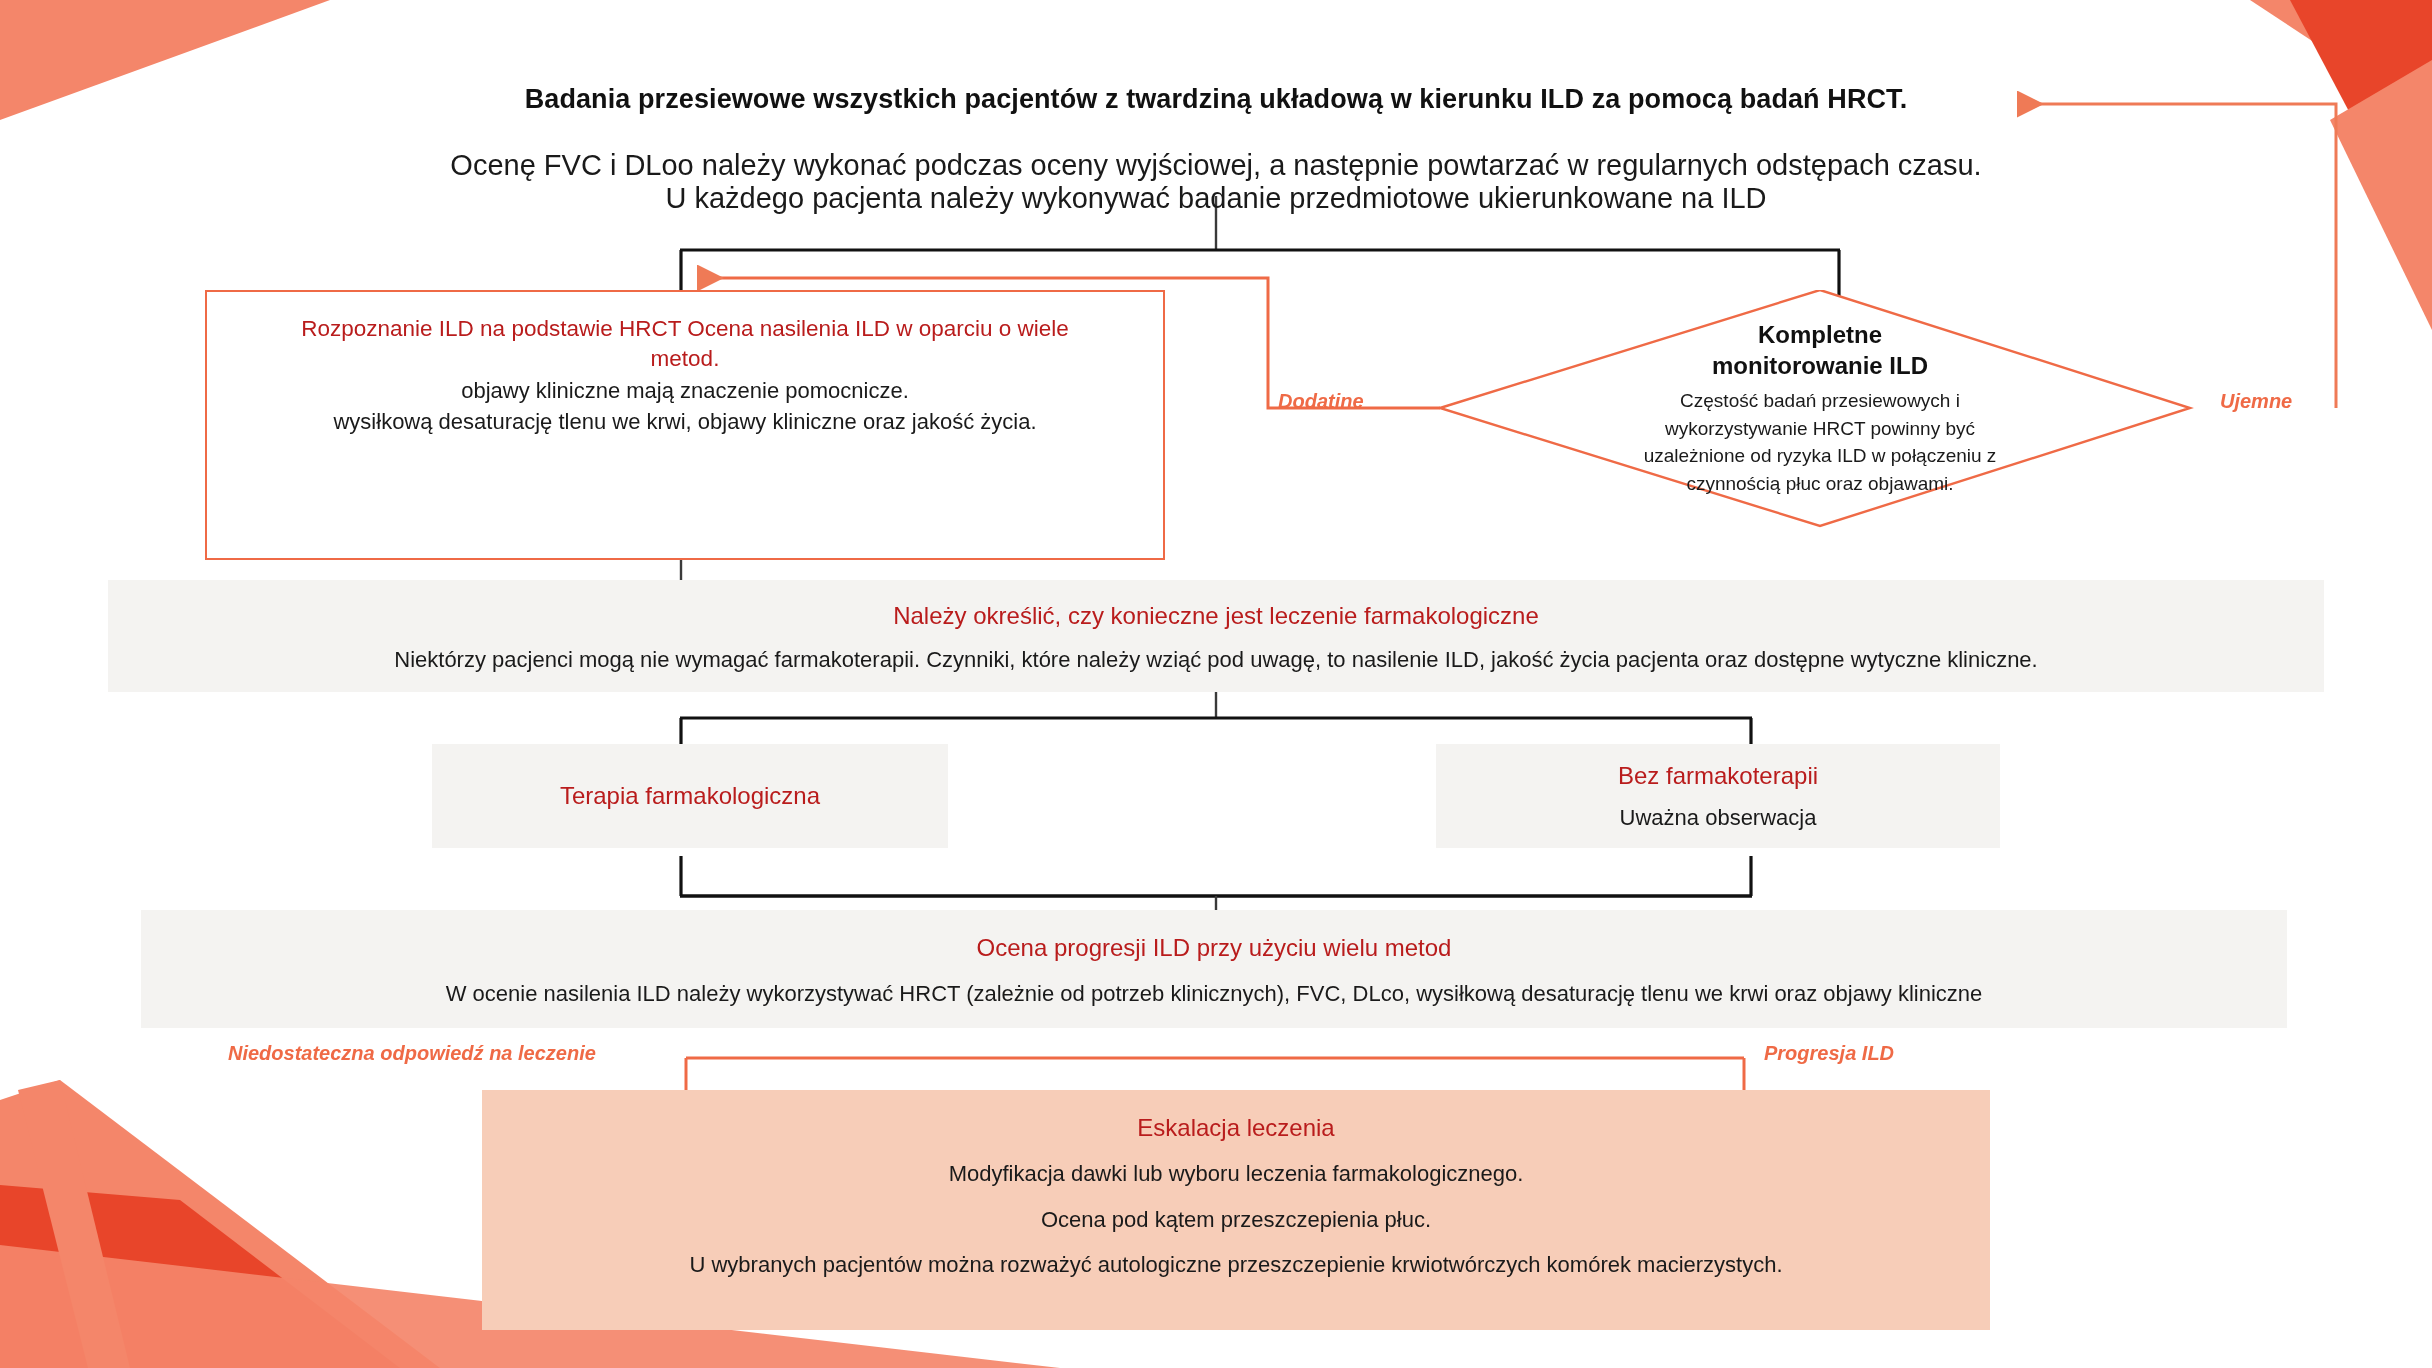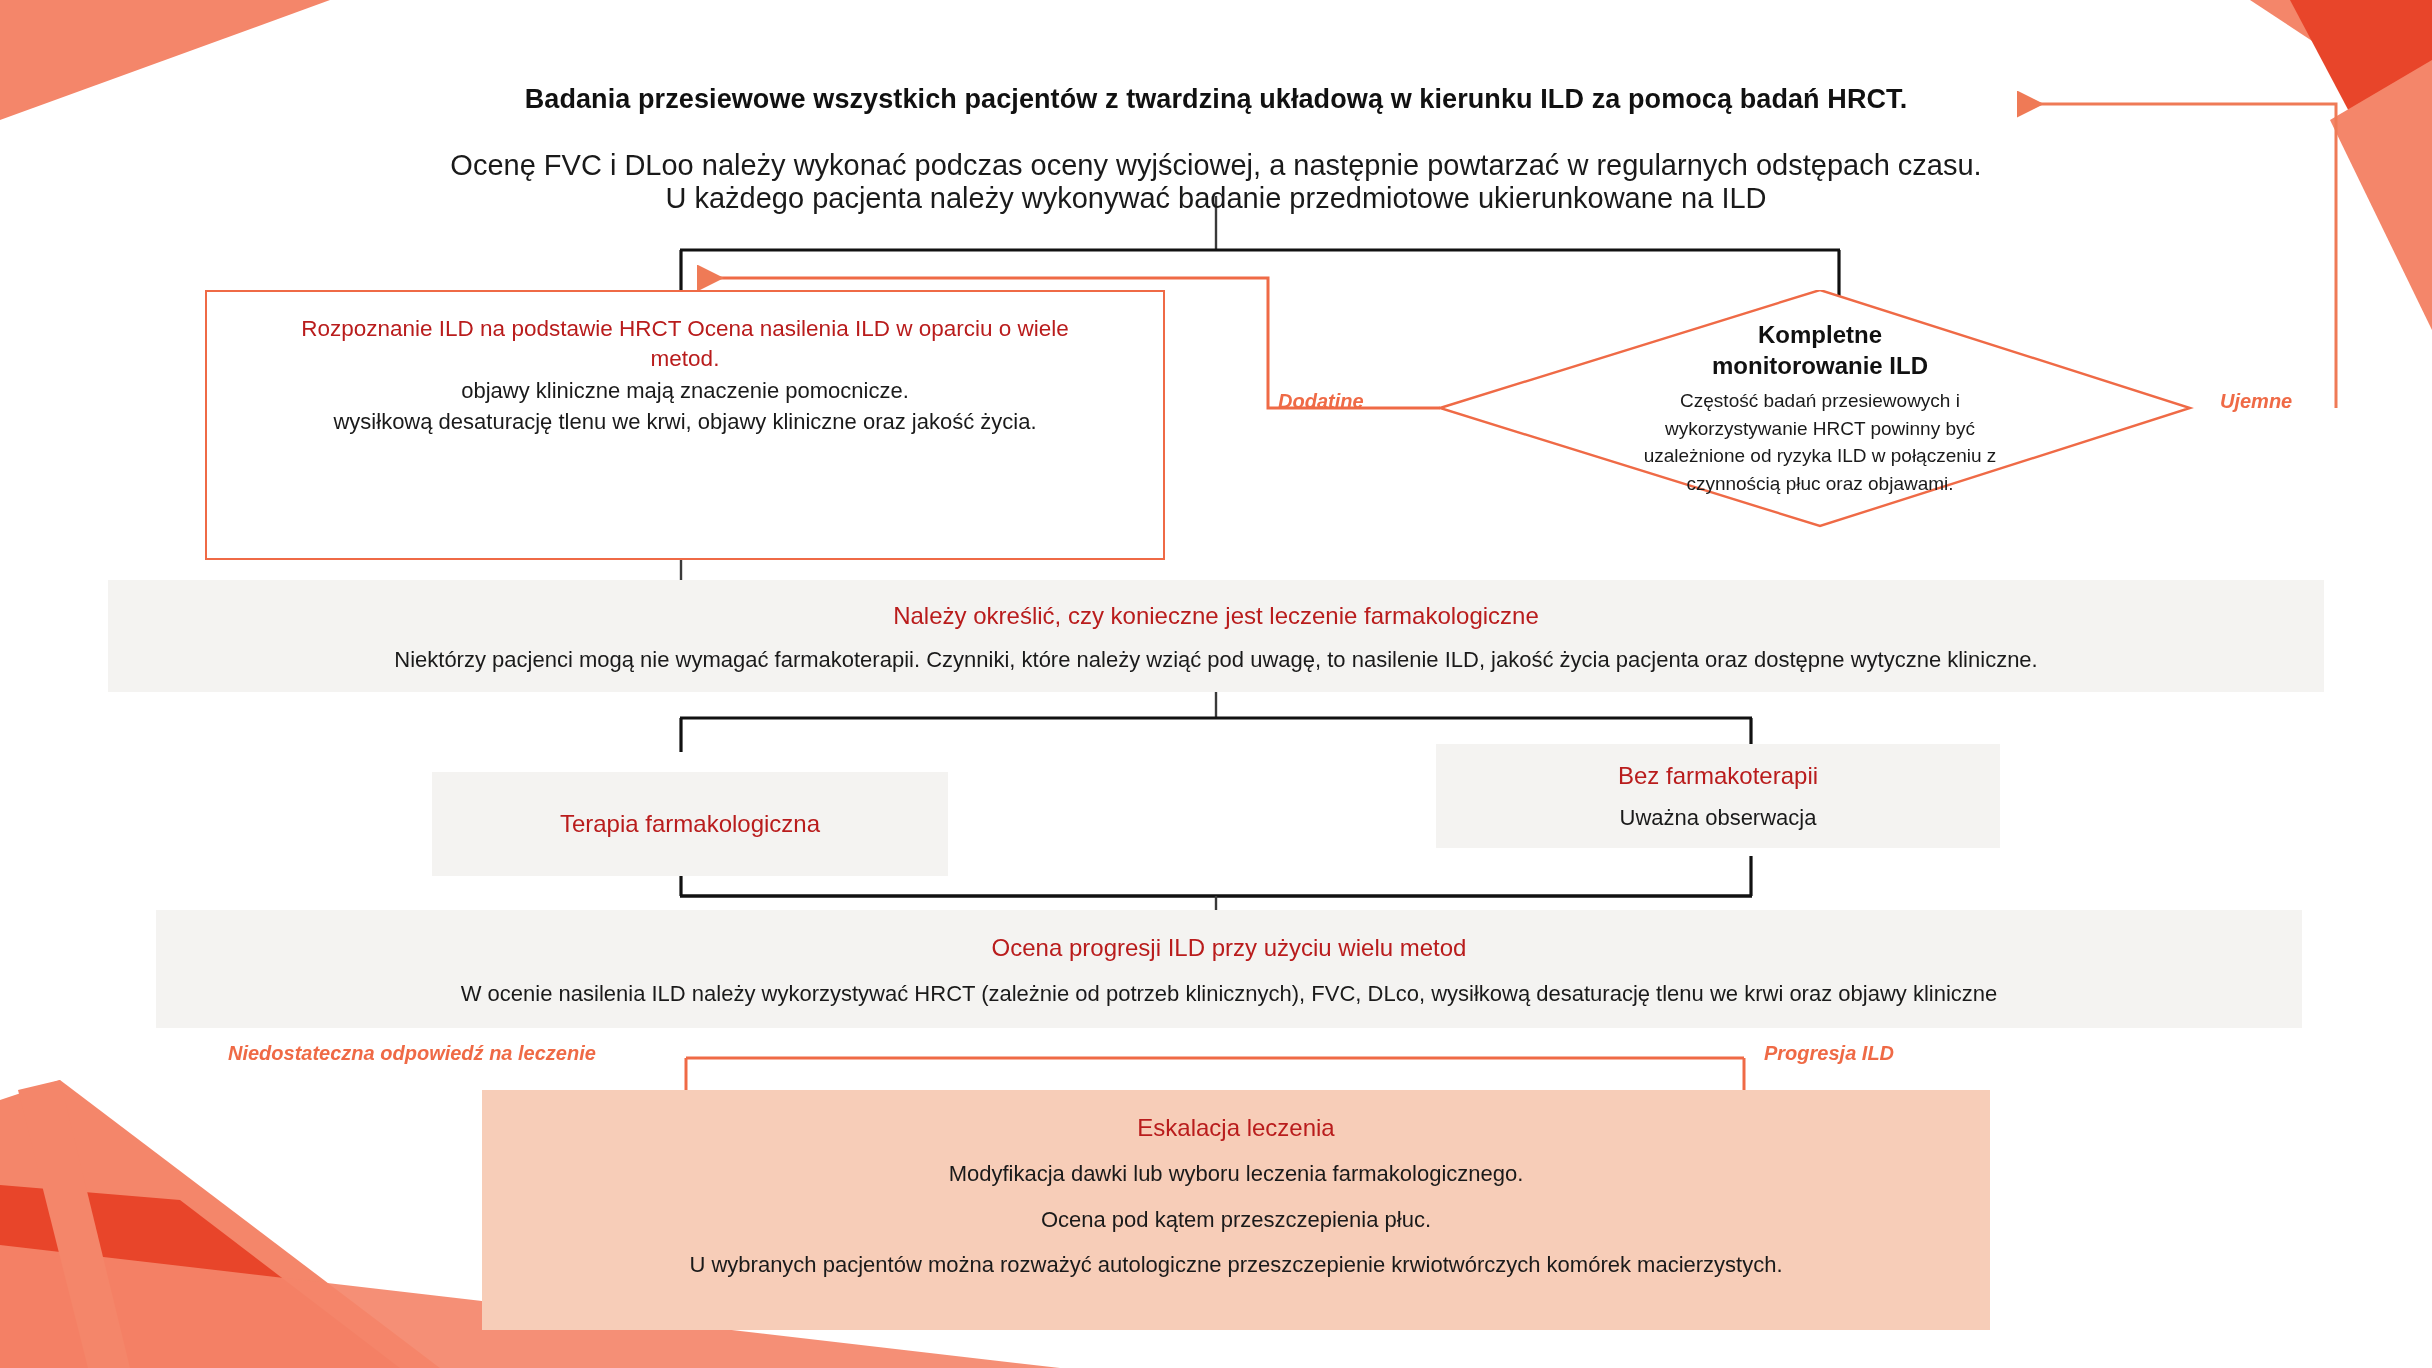--- a/index.html
+++ b/index.html
@@ -133,30 +133,30 @@
   </div>
 
   <div class="abs edge-label" style="left:1278px;top:390px;">Dodatine</div>
   <div class="abs edge-label" style="left:2220px;top:390px;">Ujemne</div>
 
   <div class="abs box-gray" style="left:108px;top:580px;width:2216px;height:112px;padding-top:20px;">
     <div class="bx-title" style="font-size:24px;">Należy określić, czy konieczne jest leczenie farmakologiczne</div>
     <div class="bx-body" style="margin-top:12px;">Niektórzy pacjenci mogą nie wymagać farmakoterapii. Czynniki, które należy wziąć pod uwagę, to nasilenie ILD, jakość życia pacjenta oraz dostępne wytyczne kliniczne.</div>
   </div>
 
-  <div class="abs box-gray" style="left:432px;top:772px;width:516px;height:104px;display:flex;align-items:center;justify-content:center;">
+  <div class="abs box-gray" style="left:432px;top:744px;width:516px;height:104px;display:flex;align-items:center;justify-content:center;">
     <div class="bx-title" style="font-size:24px;">Terapia farmakologiczna</div>
   </div>
 
   <div class="abs box-gray" style="left:1436px;top:744px;width:564px;height:104px;padding-top:16px;">
     <div class="bx-title" style="font-size:24px;">Bez farmakoterapii</div>
     <div class="bx-body" style="margin-top:10px;">Uważna obserwacja</div>
   </div>
 
-  <div class="abs box-gray" style="left:156px;top:910px;width:2146px;height:118px;padding-top:22px;">
+  <div class="abs box-gray" style="left:141px;top:910px;width:2146px;height:118px;padding-top:22px;">
     <div class="bx-title" style="font-size:24px;">Ocena progresji ILD przy użyciu wielu metod</div>
     <div class="bx-body" style="margin-top:14px;">W ocenie nasilenia ILD należy wykorzystywać HRCT (zależnie od potrzeb klinicznych), FVC, DLco, wysiłkową desaturację tlenu we krwi oraz objawy kliniczne</div>
   </div>
 
   <div class="abs edge-label" style="left:228px;top:1042px;">Niedostateczna odpowiedź na leczenie</div>
   <div class="abs edge-label" style="left:1764px;top:1042px;">Progresja ILD</div>
 
   <div class="abs box-salmon" style="left:482px;top:1090px;width:1508px;height:240px;padding-top:22px;">
     <div class="bx-title" style="font-size:24px;">Eskalacja leczenia</div>
     <div class="bx-body" style="margin-top:14px;">Modyfikacja dawki lub wyboru leczenia farmakologicznego.</div>

